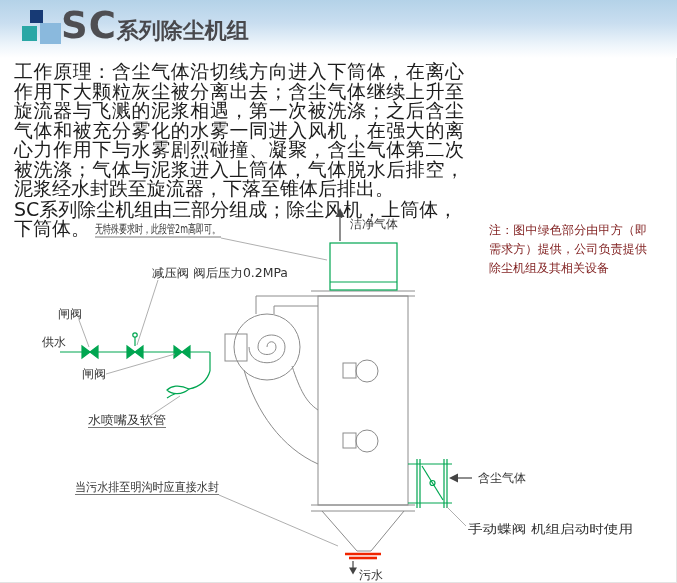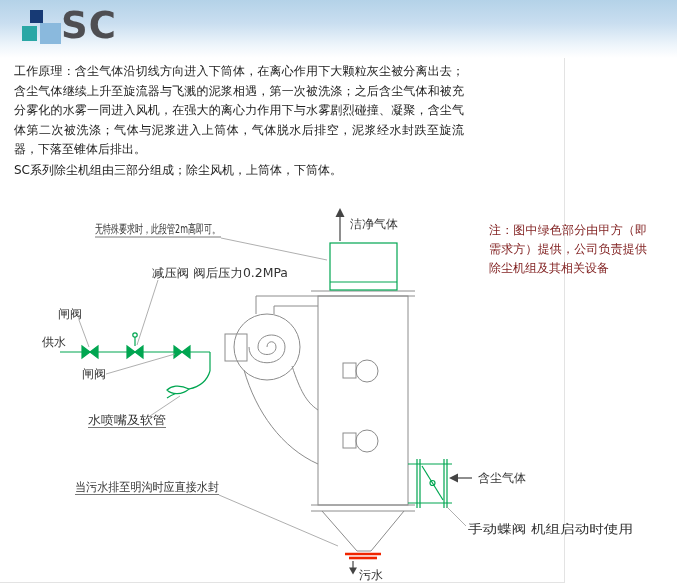--- a/index.html
+++ b/index.html
@@ -1,35 +1,35 @@
 <!DOCTYPE html>
 <html><head>
 <meta charset="utf-8">
 <style>
   html,body{margin:0;padding:0;}
   body{
     width:677px;height:583px;background:#ffffff;position:relative;overflow:hidden;
     font-family:"DejaVu Sans","Liberation Sans",sans-serif;
   }
-  .page{width:565px;height:583px;position:relative;box-shadow:inset -1px -1px 0 #e3e3e3;}
+  .page{width:677px;height:583px;position:relative;box-shadow:inset -1px -1px 0 #e3e3e3;}
   
   .hdr{
     position:absolute;left:0;top:0;width:677px;height:58px;
     background:linear-gradient(to bottom,#b4d2e8 0%,#c9def0 40%,#eef5fb 78%,#ffffff 100%);
   }
   .sq{position:absolute;display:block;}
   .sq-blue{left:40px;top:23px;width:21px;height:21px;background:#8ab9dd;z-index:1;}
   .sq-navy{left:30px;top:10px;width:13px;height:13px;background:#173a75;z-index:2;}
   .sq-teal{left:22px;top:26px;width:15px;height:15px;background:#2aa7a5;z-index:3;}
   .title{position:absolute;left:61px;top:4px;margin:0;display:flex;align-items:baseline;z-index:4;}
   .title-sc{font-size:37px;font-weight:bold;color:#4e4e52;letter-spacing:1px;}
   .title-rest{font-size:22px;font-weight:bold;color:#48484c;}
   
   .intro{position:absolute;left:14px;top:62px;width:450px;color:#1c1c1c;}
-  .intro p{margin:0;font-size:12px;line-height:19.5px;text-align:justify;}
+  .intro p{margin:0;font-size:19px;line-height:19.5px;text-align:justify;}
   .intro p.second{margin-top:1px;text-align:left;}
   
   .note{
     position:absolute;left:489px;top:221px;width:158px;
     font-size:12px;line-height:19px;color:#7f1d1d;text-align:justify;
   }
   
   svg.diagram{position:absolute;left:0;top:200px;width:677px;height:383px;}
   svg text{font-family:"DejaVu Sans","Liberation Sans",sans-serif;font-size:12px;}
   .leader{stroke:#9a9a9a;stroke-width:0.8;fill:none;}
@@ -43,20 +43,21 @@
 <div class="page">
 
   <div class="hdr">
     <span class="logo">
       <span class="sq sq-blue"></span>
       <span class="sq sq-navy"></span>
       <span class="sq sq-teal"></span>
     </span>
     <h1 class="title">
       <span class="title-sc">SC</span>
+      <span class="title-rest">系列除尘机组</span>
     </h1>
   </div>
 
   <div class="intro">
     <p>工作原理：含尘气体沿切线方向进入下筒体，在离心作用下大颗粒灰尘被分离出去；含尘气体继续上升至旋流器与飞溅的泥浆相遇，第一次被洗涤；之后含尘气体和被充分雾化的水雾一同进入风机，在强大的离心力作用下与水雾剧烈碰撞、凝聚，含尘气体第二次被洗涤；气体与泥浆进入上筒体，气体脱水后排空，泥浆经水封跌至旋流器，下落至锥体后排出。</p>
     <p class="second">SC系列除尘机组由三部分组成；除尘风机，上筒体，下筒体。</p>
   </div>
 
   <div class="note">注：图中绿色部分由甲方（即需求方）提供，公司负责提供除尘机组及其相关设备</div>
 

